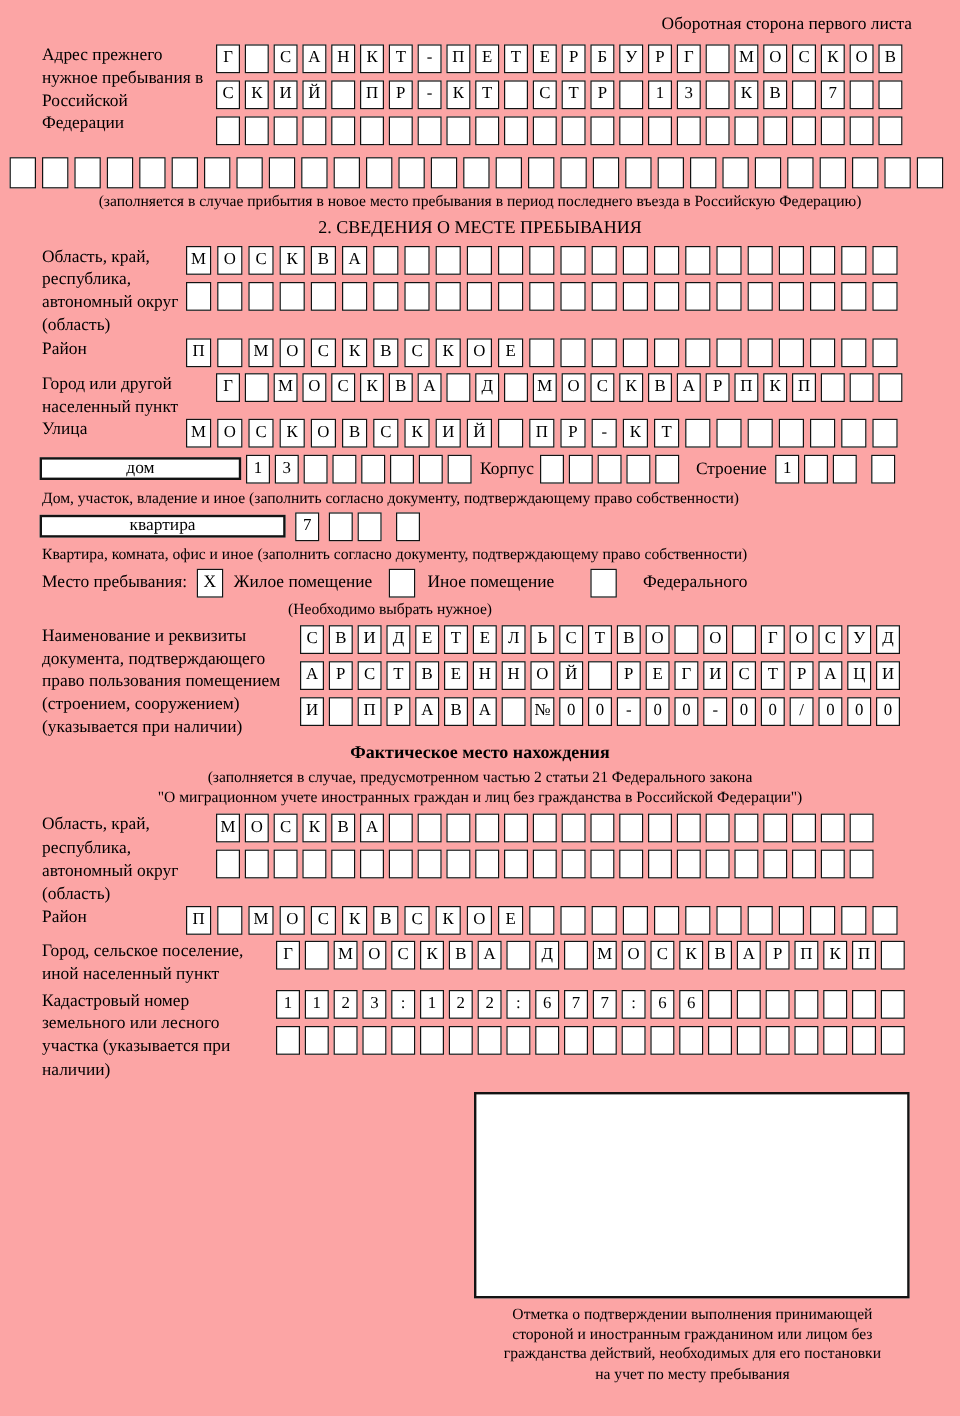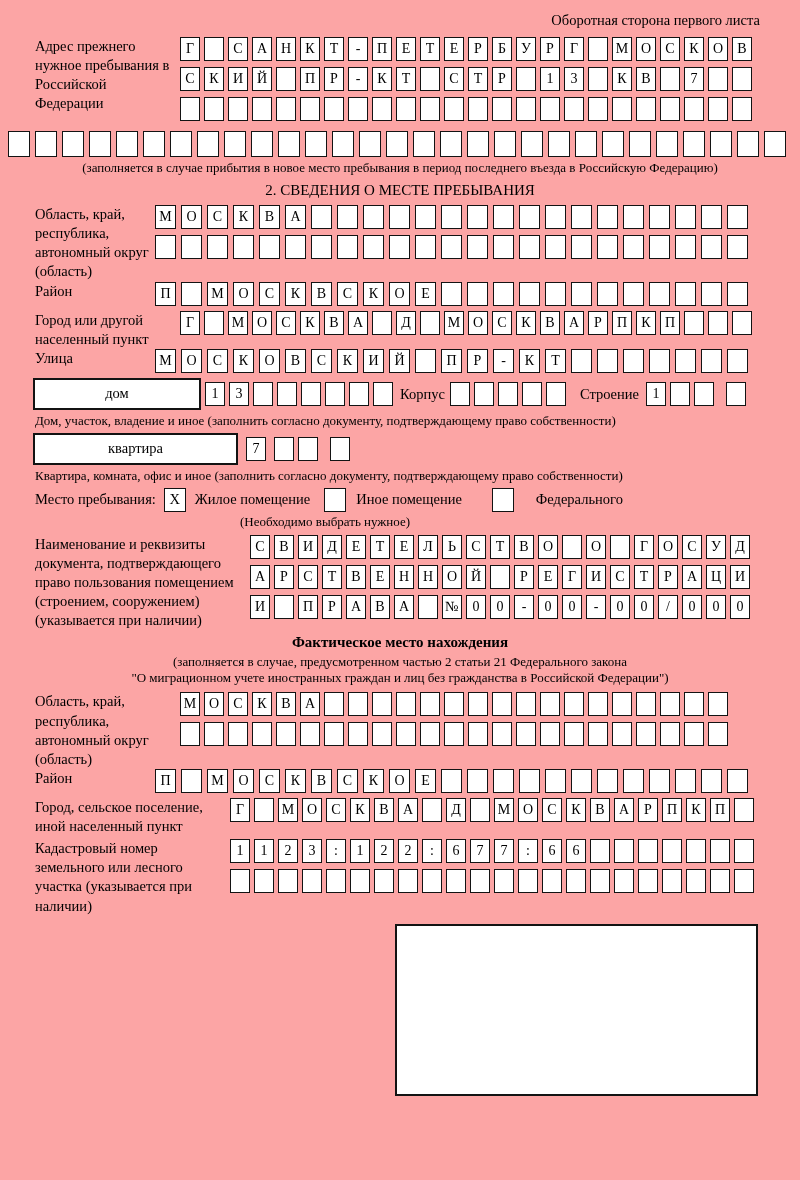--- a/index.html
+++ b/index.html
@@ -36,21 +36,21 @@
   .fullrow .cell { width:22px; height:26px; margin-right:5px; }
 
   .cap { font-size:13px; margin-top:3px; }
   .center { text-align:center; }
   .left { margin-left:35px; }
 
   .h2 { text-align:center; font-weight:normal; font-size:15px; margin-top:6px; }
   .h3 { text-align:center; font-weight:bold; font-size:15px; margin-top:4px; }
 
   .bigbox {
-    border:2px solid #131313; height:32px; display:flex; flex:none;
+    border:2px solid #131313; height:19px; display:flex; flex:none;
     align-items:center; justify-content:center; font-size:14.5px; background:#fff;
   }
   .bb-dom { width:168px; }
   .bb-kv  { width:205px; }
   .dom-row, .kv-row { margin-left:33px; align-items:center; }
   .inline-lbl { font-size:14.5px; line-height:26px; flex:none; }
   .il-korpus { margin:0 5px 0 3px; }
   .il-stroenie { margin:0 7px 0 10px; }
   .gap8 { margin-left:8px; }
   .gap4 { margin-left:4px; }
@@ -638,14 +638,20 @@
           <span class="cell"></span>
           <span class="cell"></span>
           <span class="cell"></span>
           <span class="cell"></span>
           <span class="cell"></span>
         </div>
     </div>
   </div>
 
   <div class="stamp-box"></div>
+  <div class="stamp-cap">
+    <div>Отметка о подтверждении выполнения принимающей</div>
+    <div>стороной и иностранным гражданином или лицом без</div>
+    <div>гражданства действий, необходимых для его постановки</div>
+    <div>на учет по месту пребывания</div>
+  </div>
 
 </div>
 
 </body></html>

